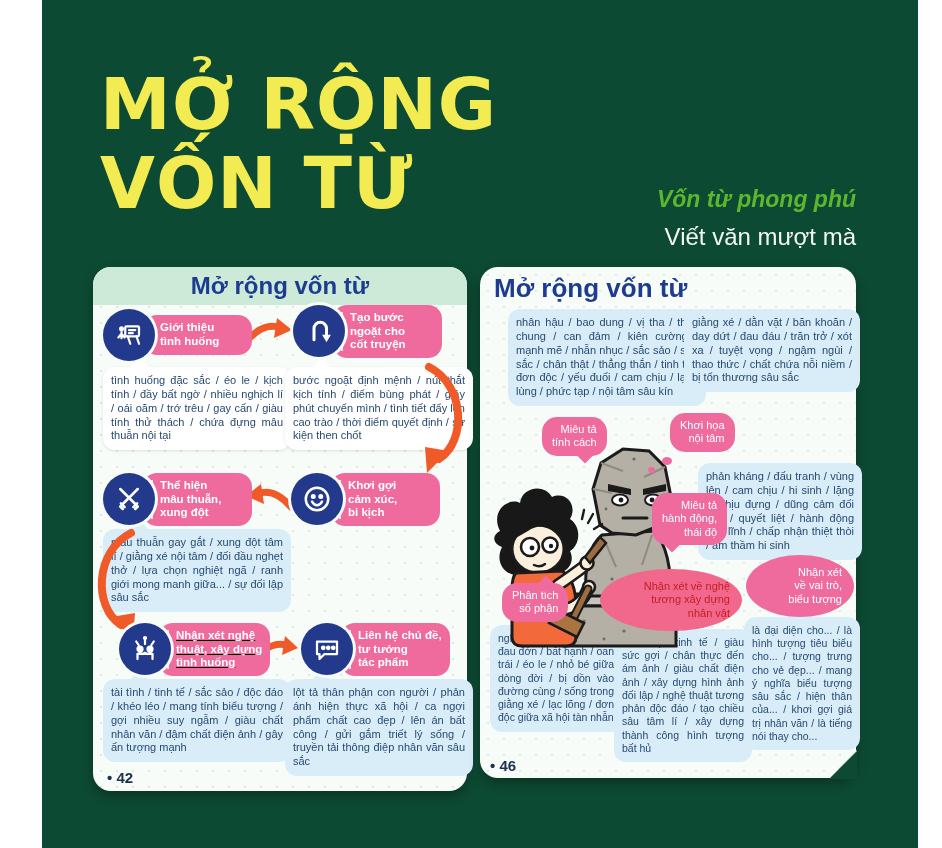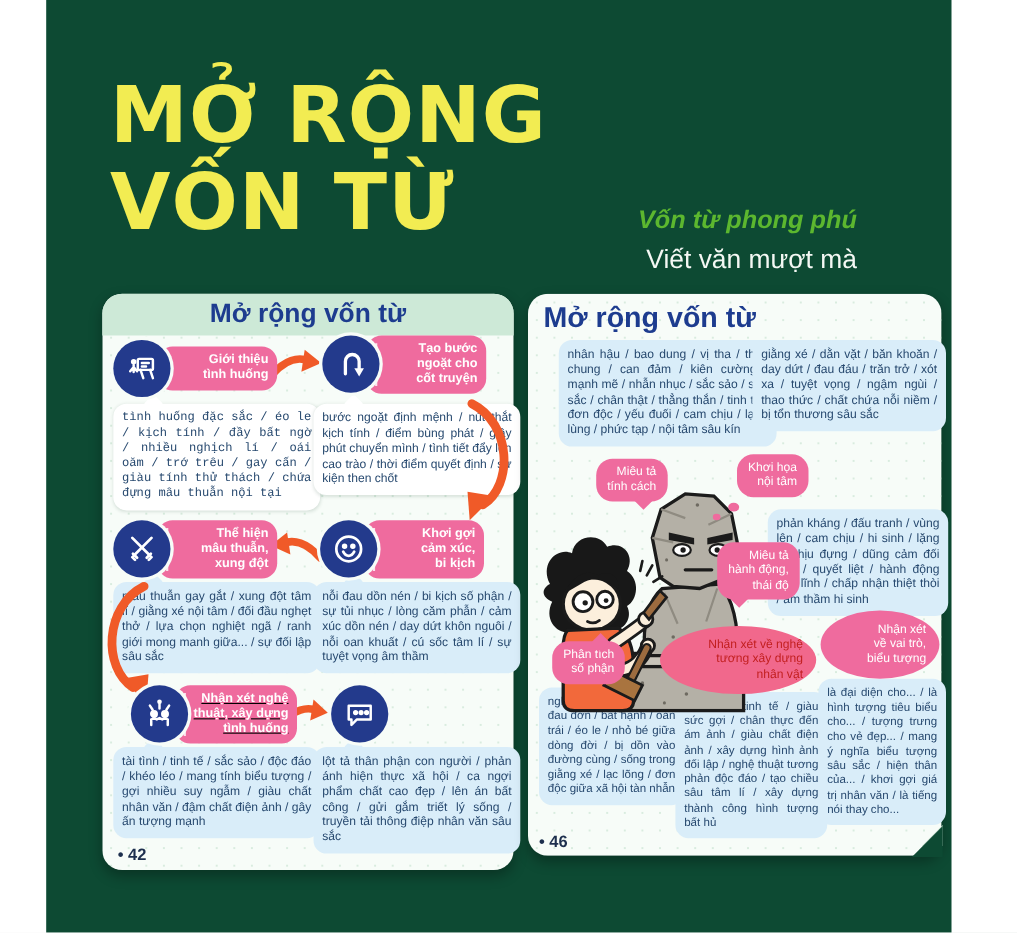--- a/index.html
+++ b/index.html
@@ -1,16 +1,16 @@
 <!DOCTYPE html>
 <html><head>
 <meta charset="utf-8">
 <style>
   html,body{margin:0;padding:0;background:#ffffff;}
-  #stage{position:relative;width:865px;height:848px;background:#ffffff;overflow:hidden;
+  #stage{position:relative;width:942px;height:848px;background:#ffffff;overflow:hidden;
          font-family:"Liberation Sans","DejaVu Sans",sans-serif;}
   .page-bg{position:absolute;left:42px;top:0;width:876px;height:848px;background:#0d4a33;}
 
   
   .big-title{position:absolute;left:100px;top:66px;color:#f2ec52;
              font-family:"DejaVu Sans","Liberation Sans",sans-serif;
              font-weight:800;font-size:71px;line-height:1.11;letter-spacing:1px;white-space:pre-line;}
   .tagline-wrap{position:absolute;right:86px;top:186px;text-align:right;}
   .tagline-hi{color:#5cb72f;font-weight:700;font-style:italic;font-size:23px;margin:0 0 10px 0;}
   .tagline-wh{color:#f4f8f4;font-weight:500;font-size:24px;margin:0;}
@@ -26,21 +26,21 @@
   .rc-header{position:absolute;left:14px;top:6px;color:#1d3c8f;font-weight:800;font-size:26px;}
   .page-num{position:absolute;color:#1d2f4e;font-weight:700;font-size:15px;z-index:8;}
 
   
   .flow-item{position:absolute;display:flex;align-items:center;z-index:4;}
   .circle{width:52px;height:52px;border-radius:50%;background:#233a8c;display:flex;
           align-items:center;justify-content:center;flex:0 0 52px;z-index:2;
           box-shadow:0 0 0 3px #f7fcf8;}
   .badge{position:relative;background:#ef6b9e;color:#fff;border-radius:14px;
          padding:6px 8px 6px 17px;margin-left:-12px;font-weight:700;font-size:11.5px;
-         line-height:1.18;white-space:pre-line;text-align:right;min-width:84px;}
+         line-height:1.18;white-space:pre-line;text-align:left;min-width:84px;}
   .badge::before{content:"";position:absolute;left:8px;top:7px;bottom:7px;width:0;
                  border-left:2px dashed rgba(255,255,255,.8);}
 
   
   .bubble{position:absolute;background:#d9edf9;color:#27496f;border-radius:12px;
           padding:7px 8px;font-size:11px;line-height:1.26;text-align:justify;font-weight:500;}
   .bubble.white{background:#ffffff;box-shadow:0 1px 3px rgba(40,80,60,.15);}
   .tail-top::before{content:"";position:absolute;top:-6px;left:30px;width:13px;height:13px;
                     background:inherit;transform:rotate(45deg);border-radius:2px;z-index:-0;}
 
@@ -104,21 +104,21 @@
         <svg width="30" height="30" viewBox="0 0 24 24" fill="none" stroke="#fff" stroke-width="2.4" stroke-linecap="round">
           <path d="M8 19V10a5 5 0 0 1 10 0v6"></path>
             <polygon points="14.5,15 21.5,15 18,21" fill="#fff" stroke="none"></polygon>
         </svg>
       </div>
       <div class="badge">Tạo bước
 ngoặt cho
 cốt truyện</div>
     </div>
 
-    <div class="bubble white tail-top" style="left:10px;top:100px;width:172px;font-family:Liberation Mono, monospace;">tình huống đặc sắc / éo le / kịch tính / đầy bất ngờ / nhiều nghịch lí / oái oăm / trớ trêu / gay cấn / giàu tính thử thách / chứa đựng mâu thuẫn nội tại</div>
+    <div class="bubble white tail-top" style="left:10px;top:100px;width:172px;">tình huống đặc sắc / éo le / kịch tính / đầy bất ngờ / nhiều nghịch lí / oái oăm / trớ trêu / gay cấn / giàu tính thử thách / chứa đựng mâu thuẫn nội tại</div>
     <div class="bubble white tail-top" style="left:192px;top:100px;width:172px;">bước ngoặt định mệnh / nút thắt kịch tính / điểm bùng phát / giây phút chuyển mình / tình tiết đẩy lên cao trào / thời điểm quyết định / sự kiện then chốt</div>
 
     <svg class="arrow-svg" style="right:-4px;top:92px;" width="52" height="122" viewBox="0 0 52 122">
       <path d="M10 8 C46 26 48 82 20 100" fill="none" stroke="#f05a28" stroke-width="8" stroke-linecap="round"></path>
       <polygon points="30,92 8,114 6,88" fill="#f05a28"></polygon>
     </svg>
 
     <div class="flow-item" style="left:10px;top:206px;">
       <div class="circle">
         <svg width="30" height="30" viewBox="0 0 24 24" fill="none" stroke="#fff" stroke-width="2" stroke-linecap="round">
@@ -145,21 +145,20 @@
             <circle cx="15" cy="10" r="1" fill="#fff"></circle>
           <path d="M8 14c1 2 2.5 3 4 3s3-1 4-3"></path>
         </svg>
       </div>
       <div class="badge">Khơi gợi
 cảm xúc,
 bi kịch</div>
     </div>
 
     <div class="bubble tail-top" style="left:10px;top:262px;width:172px;">mâu thuẫn gay gắt / xung đột tâm lí / giằng xé nội tâm / đối đầu nghẹt thở / lựa chọn nghiệt ngã / ranh giới mong manh giữa... / sự đối lập sâu sắc</div>
-    <div class="bubble tail-top" style="left:192px;top:262px;width:172px;">nỗi đau dồn nén / bi kịch số phận / sự tủi nhục / lòng căm phẫn / cảm xúc dồn nén / day dứt khôn nguôi / nỗi oan khuất / cú sốc tâm lí / sự tuyệt vọng âm thầm</div>
 
     <svg class="arrow-svg" style="left:-4px;top:258px;" width="52" height="122" viewBox="0 0 52 122">
       <path d="M42 8 C6 26 4 82 32 100" fill="none" stroke="#f05a28" stroke-width="8" stroke-linecap="round"></path>
       <polygon points="22,92 44,114 46,88" fill="#f05a28"></polygon>
     </svg>
 
     <div class="flow-item" style="left:26px;top:356px;text-decoration:underline;">
       <div class="circle">
         <svg width="30" height="30" viewBox="0 0 24 24" fill="none" stroke="#fff" stroke-width="1.8" stroke-linecap="round">
           <circle cx="8" cy="12" r="2" fill="#fff"></circle>
@@ -181,20 +180,23 @@
 
     <div class="flow-item" style="left:208px;top:356px;">
       <div class="circle">
         <svg width="30" height="30" viewBox="0 0 24 24" fill="none" stroke="#fff" stroke-width="1.8" stroke-linecap="round">
           <path d="M4 6h16v10H10l-4 4v-4H4z" stroke-linejoin="round"></path>
           <circle cx="9" cy="11" r="1" fill="#fff"></circle>
             <circle cx="13" cy="11" r="1" fill="#fff"></circle>
             <circle cx="17" cy="11" r="1" fill="#fff"></circle>
         </svg>
       </div>
+      <div class="badge">Liên hệ chủ đề,
+tư tưởng
+tác phẩm</div>
     </div>
 
     <div class="bubble tail-top" style="left:10px;top:412px;width:172px;">tài tình / tinh tế / sắc sảo / độc đáo / khéo léo / mang tính biểu tượng / gợi nhiều suy ngẫm / giàu chất nhân văn / đậm chất điện ảnh / gây ấn tượng mạnh</div>
     <div class="bubble tail-top" style="left:192px;top:412px;width:172px;">lột tả thân phận con người / phản ánh hiện thực xã hội / ca ngợi phẩm chất cao đẹp / lên án bất công / gửi gắm triết lý sống / truyền tải thông điệp nhân văn sâu sắc</div>
 
     <div class="page-num" style="left:14px;top:502px;">• 42</div>
   </div>
 
   <div class="card card-right">
     <div class="rc-header">Mở rộng vốn từ</div>

